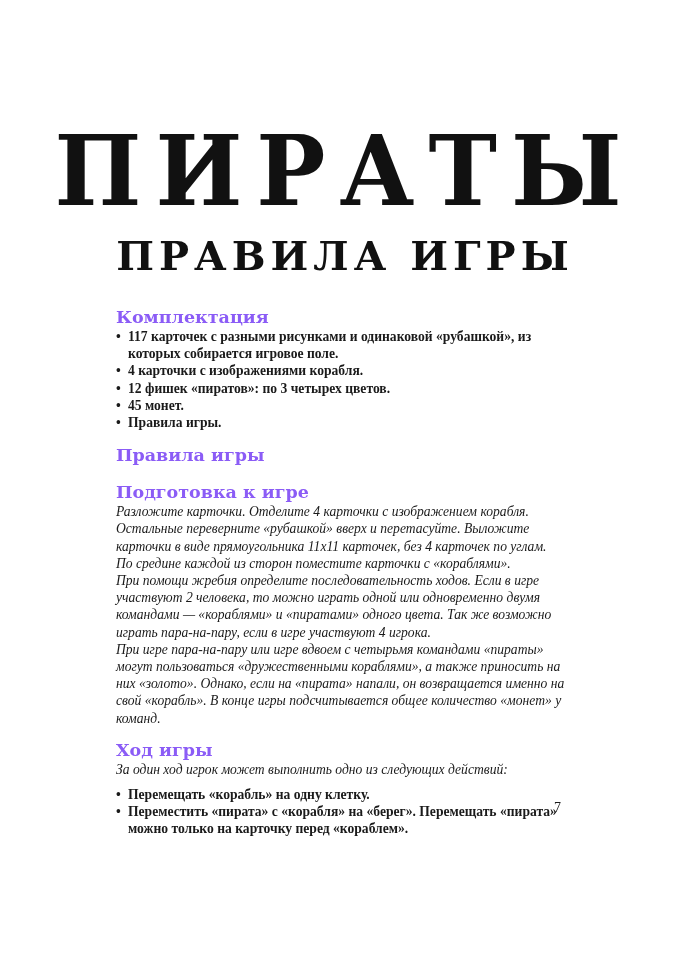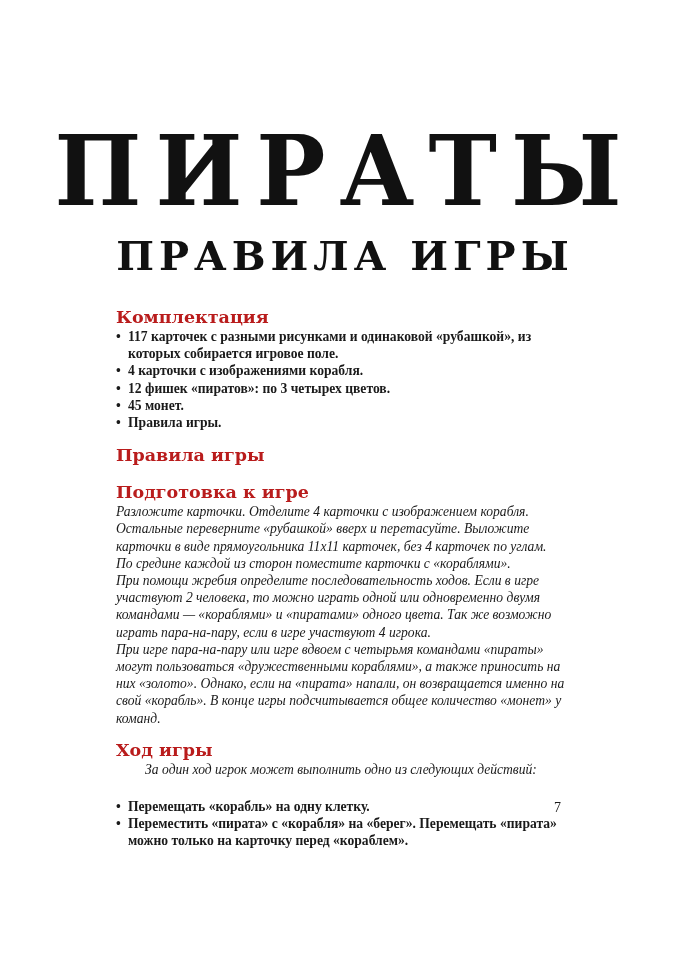--- a/index.html
+++ b/index.html
@@ -5,29 +5,29 @@
   html, body { margin:0; padding:0; }
   body { width:690px; height:960px; background:#ffffff; position:relative; overflow:hidden;
          font-family:"Liberation Serif", "DejaVu Serif", serif; color:#1a1a1a; }
   .title-main { position:absolute; left:0; width:690px; top:125px; text-align:center;
     font-family:"DejaVu Serif", serif; font-weight:bold; font-size:92px; line-height:92px;
     letter-spacing:14px; color:#111; transform:scaleY(1.05); }
   .title-sub { position:absolute; left:0; width:690px; top:236px; text-align:center;
     font-family:"DejaVu Serif", serif; font-weight:bold; font-size:40px; line-height:40px;
     letter-spacing:5px; color:#111; }
   .content { position:absolute; left:116px; top:306px; width:450px; }
-  h2 { margin:0; font-family:"DejaVu Serif", serif; font-weight:bold; font-size:17.5px; line-height:22px; color:#b91c1c; }
+  h2 { margin:0; font-family:"DejaVu Serif", serif; font-weight:bold; font-size:17.5px; line-height:22px; color:#8b5cf6; }
   ul { margin:0; padding:0; list-style:none;font-weight:bold; }
   li { position:relative; padding-left:12px; font-size:13.6px; line-height:17.2px; }
   li::before { content:"•"; position:absolute; left:0; top:0; }
   p { margin:0; font-size:13.6px; line-height:17.2px;font-style:italic; }
   .sec-rules { margin-top:13px; }
   .sec-prep { margin-top:15px; }
   .sec-move { margin-top:12px; }
-  .move-intro { margin-bottom:20px;text-align:center; }
+  .move-intro { margin-bottom:8px; }
   .page-number { position:absolute; left:554px; top:800px; font-size:14px; }
 </style>
 </head>
 <body>
 
 <div class="title-main">ПИРАТЫ</div>
 <div class="title-sub">ПРАВИЛА ИГРЫ</div>
 
 <div class="content">
   <section>

